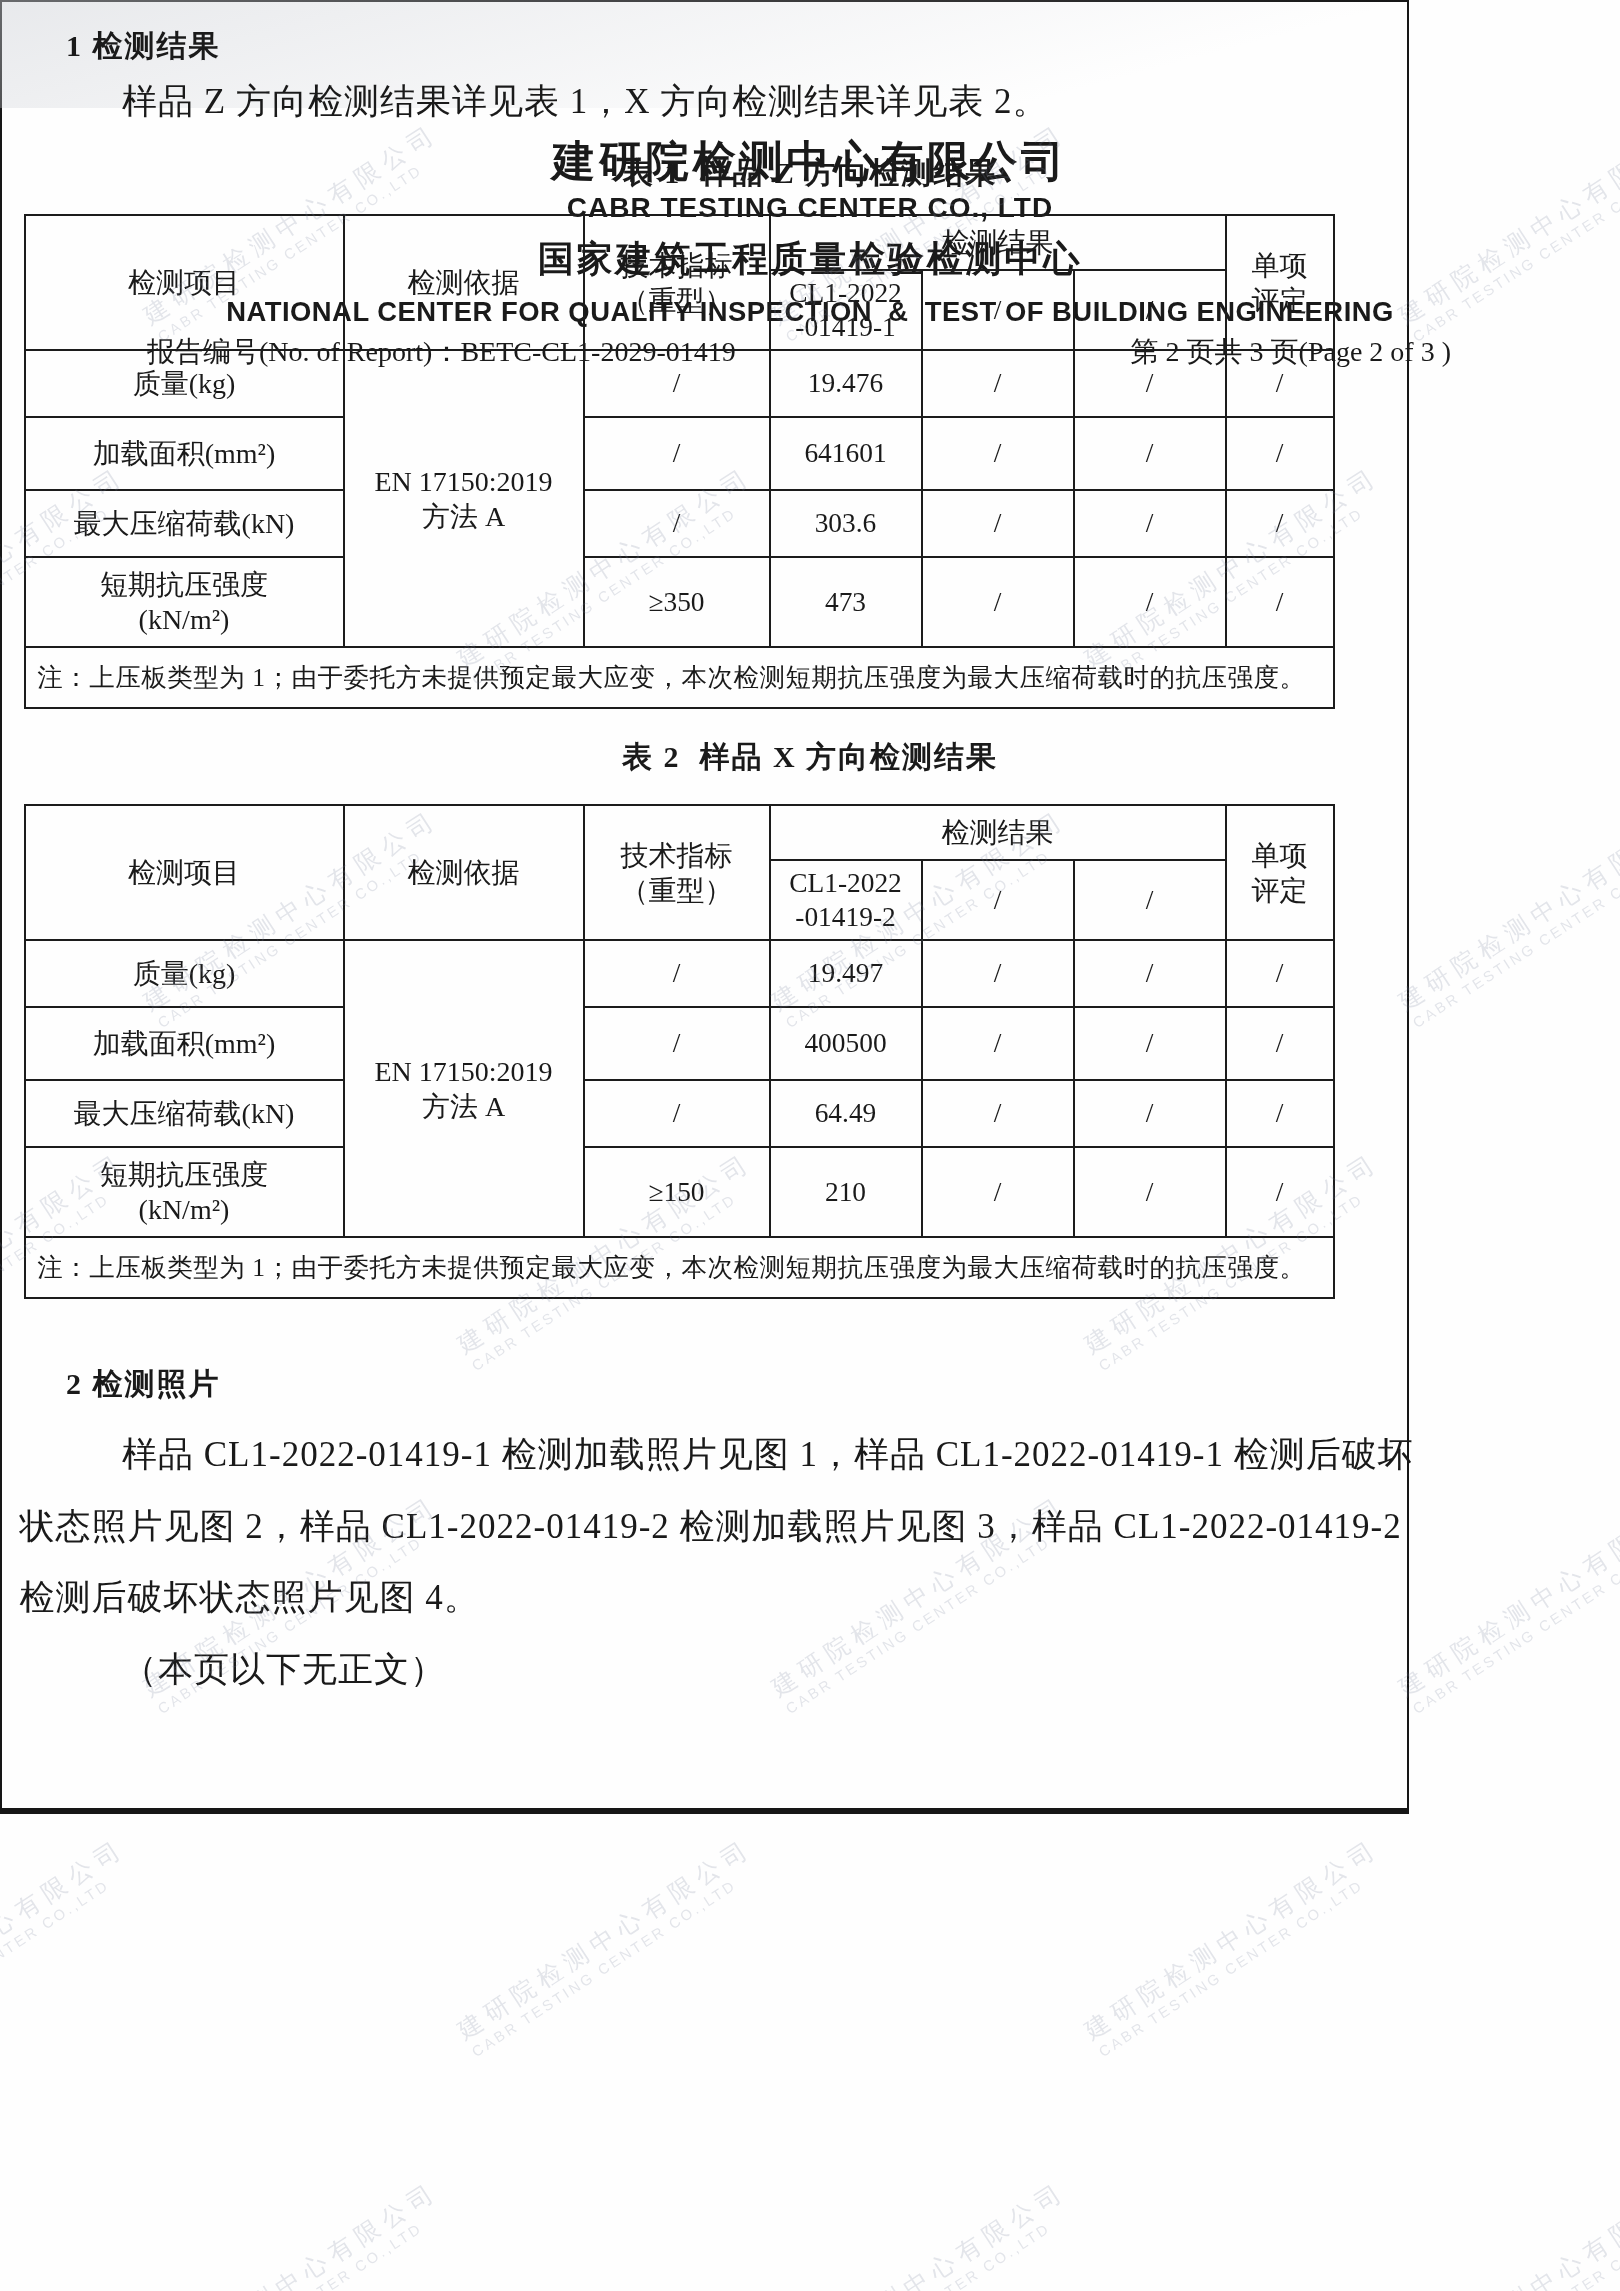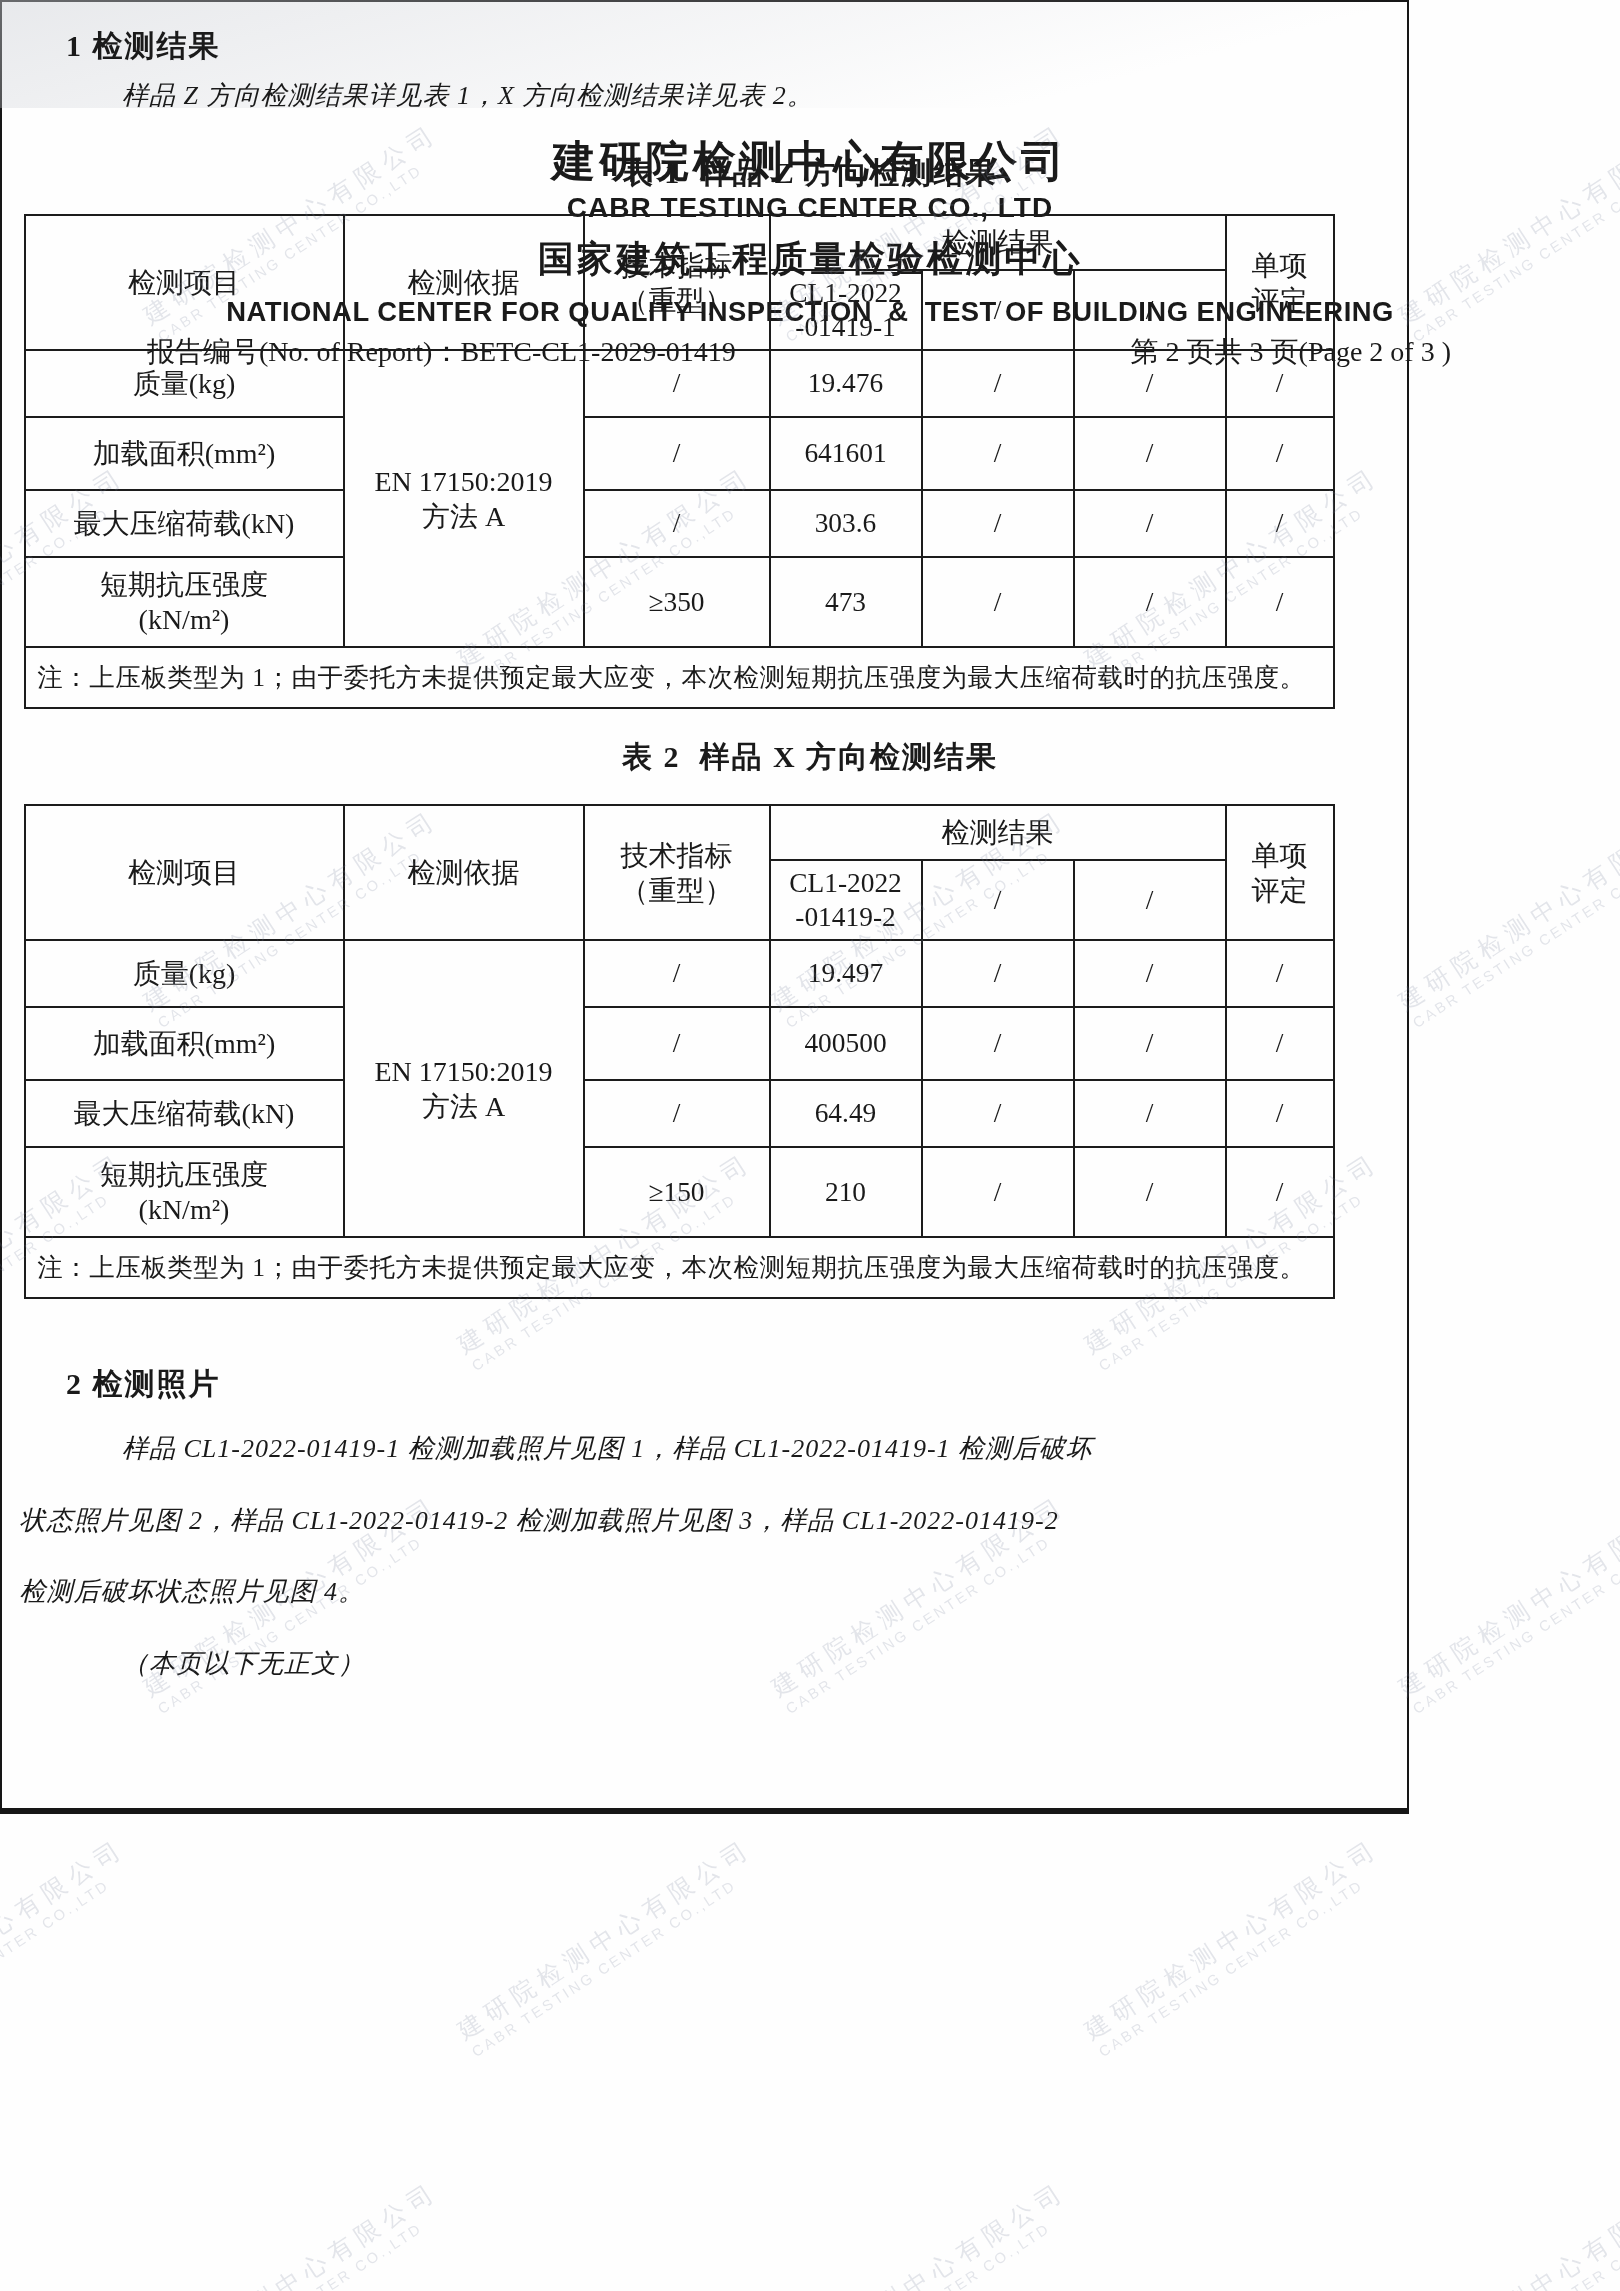--- a/index.html
+++ b/index.html
@@ -37,21 +37,21 @@
     font-size:28px; white-space:pre;
   }
 
   
   .content-box{
     left:125px; top:387px; width:1409px; height:1814px;
     border:2.9px solid #161616; border-bottom-width:6.9px;
     z-index:2; box-sizing:border-box;
   }
   .sec-h{left:66px; font-size:30px; font-weight:bold; letter-spacing:2px;}
-  .body-text{font-size:26px; letter-spacing:1px; white-space:pre;font-style:italic;}
+  .body-text{font-size:35px; letter-spacing:1px; white-space:pre;}
   .tbl-title{left:0; width:100%; text-align:center; font-size:30px; font-weight:bold;
     letter-spacing:2px; white-space:pre;}
 
   table.rpt{
     position:absolute; left:23.5px; border-collapse:collapse; table-layout:fixed;
     border:2.9px solid #161616; background:transparent;
   }
   table.rpt td{
     border:2px solid #1c1c1c; text-align:center; vertical-align:middle;
     font-size:27.4px; padding:2px 3.9px; white-space:pre-line; line-height:1.25;

